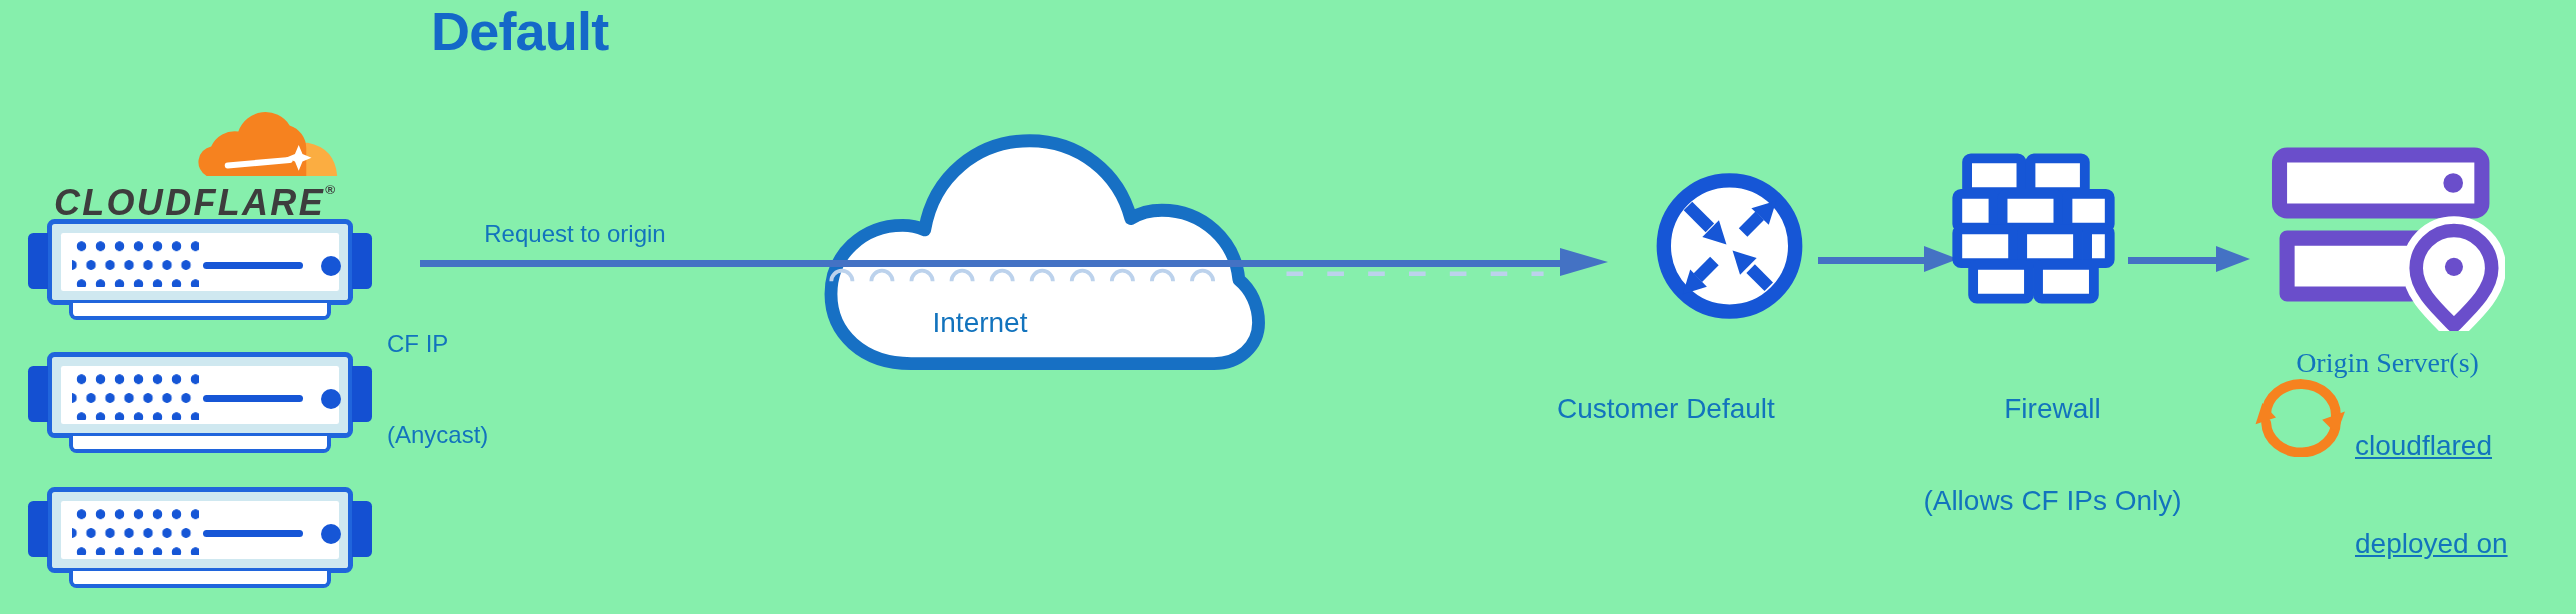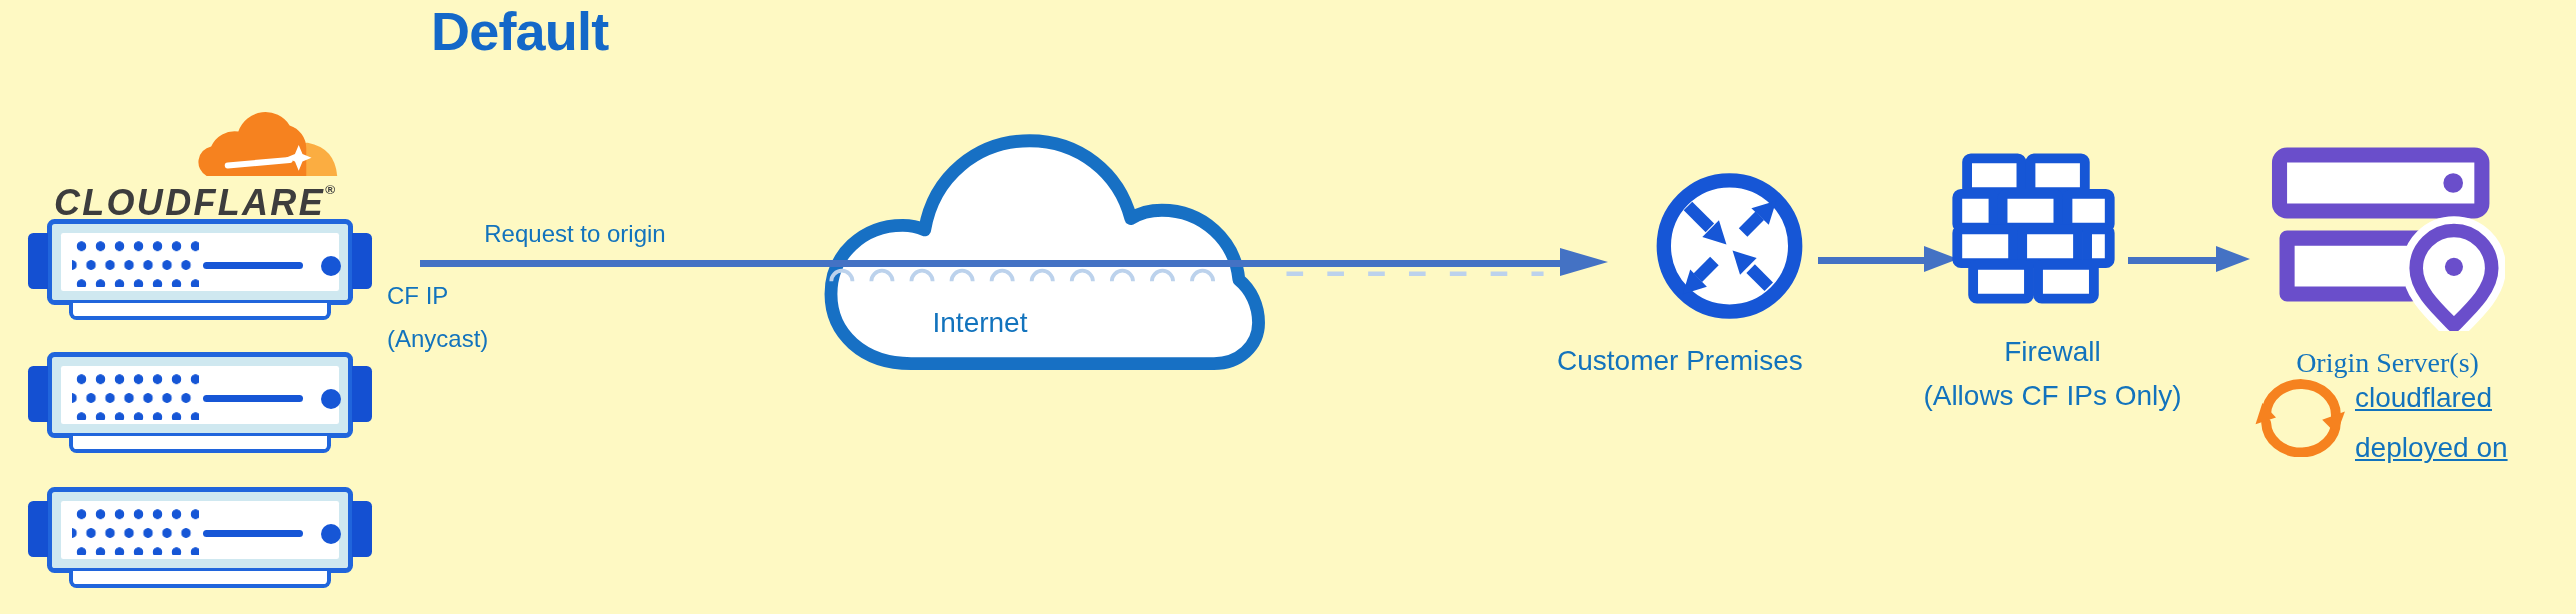--- a/index.html
+++ b/index.html
@@ -1,17 +1,17 @@
 <!DOCTYPE html>
 <html style="--title-blue: #1468C8; --label-blue: #1273BD; --icon-blue: #1656D6; --server-border: #2065DC; --tab-blue: #1450D2; --pale-blue: #CFE8F0; --connector: #4472C4; --scallop: #BCD2EC; --cloud-blue: #1770C4; --purple: #6A4ECB; --orange: #F6821F; --orange-light: #FBAD41; --wordmark: #3D3D3D;font-size:12px"><head>
 <meta charset="utf-8">
 <style>
   html,body{margin:0;padding:0;background:#fff;}
   #canvas{
-    position:relative; width:2576px; height:614px; background:#fef9c3;
+    position:relative; width:2576px; height:614px; background:#86efac;
     font-family:"Liberation Sans", sans-serif; overflow:hidden;
   }
   .abs{position:absolute;}
 
   .title{
     left:431px; top:0px; font-size:54px; font-weight:700;
     color:var(--title-blue); letter-spacing:-0.8px;
   }
 
   
@@ -51,21 +51,21 @@
   
   .conn{background:var(--connector); height:6.8px;}
   .head{width:0; height:0; border-top:14.4px solid transparent; border-bottom:14.4px solid transparent;}
   .head-blue{border-left:48px solid var(--connector);}
   .head-sm{border-top:13px solid transparent; border-bottom:13px solid transparent; border-left:34px solid var(--connector);}
 
   
   .lbl{color:var(--label-blue); font-size:28px; line-height:44px;}
   .lbl-sm{color:var(--label-blue); font-size:24px; line-height:43px;}
   .center{text-align:center;}
-  .lines span{display:block;}
+  .lines span{display:block;margin-top:48px;}
 </style>
 </head>
 <body>
 
 <div id="canvas">
 
   <div class="abs title">Default</div>
 
   <svg class="abs" style="left:184px; top:104px;" width="160" height="79" viewBox="0 0 212 104">
     <path d="M152 95 L152 62 Q152 50 164 51 Q200 58 203 95 Z" fill="var(--orange-light)"></path>
@@ -143,41 +143,41 @@
       <polygon points="96,96 86,64 64,86" stroke="none"></polygon>
       <path d="M118 80 L140 58" stroke-width="16" fill="none"></path>
       <polygon points="162,38 152,70 129,48" stroke="none"></polygon>
       <path d="M80 118 L58 140" stroke-width="16" fill="none"></path>
       <polygon points="38,162 70,152 48,129" stroke="none"></polygon>
       <path d="M152 152 L128 128" stroke-width="16" fill="none"></path>
       <polygon points="104,104 136,114 114,136" stroke="none"></polygon>
     </g>
   </svg>
   <div class="abs lbl lines" style="left:1557px; top:339px;">
-    <span>Customer Premises</span>
+    <span>Customer Default</span>
   </div>
 
   <div class="abs conn" style="left:1818px; top:257px; width:112px;"></div>
   <div class="abs head head-sm" style="left:1924px; top:246px;"></div>
 
   <svg class="abs" style="left:1952px; top:153px;" width="163" height="151" viewBox="0 0 216 200">
     <g fill="#ffffff" stroke="var(--icon-blue)" stroke-width="13" stroke-linejoin="round">
       <rect x="20" y="7" width="72" height="45" rx="5"></rect>
       <rect x="104" y="7" width="72" height="45" rx="5"></rect>
       <rect x="7" y="54" width="48" height="45" rx="5"></rect>
       <rect x="67" y="54" width="74" height="45" rx="5"></rect>
       <rect x="153" y="54" width="56" height="45" rx="5"></rect>
       <rect x="7" y="101" width="74" height="45" rx="5"></rect>
       <rect x="93" y="101" width="74" height="45" rx="5"></rect>
       <rect x="179" y="101" width="30" height="45" rx="5"></rect>
       <rect x="28" y="148" width="74" height="45" rx="5"></rect>
       <rect x="114" y="148" width="74" height="45" rx="5"></rect>
     </g>
   </svg>
-  <div class="abs lbl lines center" style="left:1886px; top:330px; width:333px;">
+  <div class="abs lbl lines center" style="left:1886px; top:339px; width:333px;">
     <span>Firewall</span>
     <span>(Allows CF IPs Only)</span>
   </div>
 
   <div class="abs conn" style="left:2128px; top:257px; width:91px;"></div>
   <div class="abs head head-sm" style="left:2216px; top:246px;"></div>
 
   <svg class="abs" style="left:2270px; top:146px;" width="235" height="185" viewBox="0 0 310 245">
     <rect x="12" y="12" width="268" height="74" rx="10" fill="#ffffff" stroke="var(--purple)" stroke-width="20" stroke-linejoin="round"></rect>
     <circle cx="242" cy="49" r="13" fill="var(--purple)"></circle>

